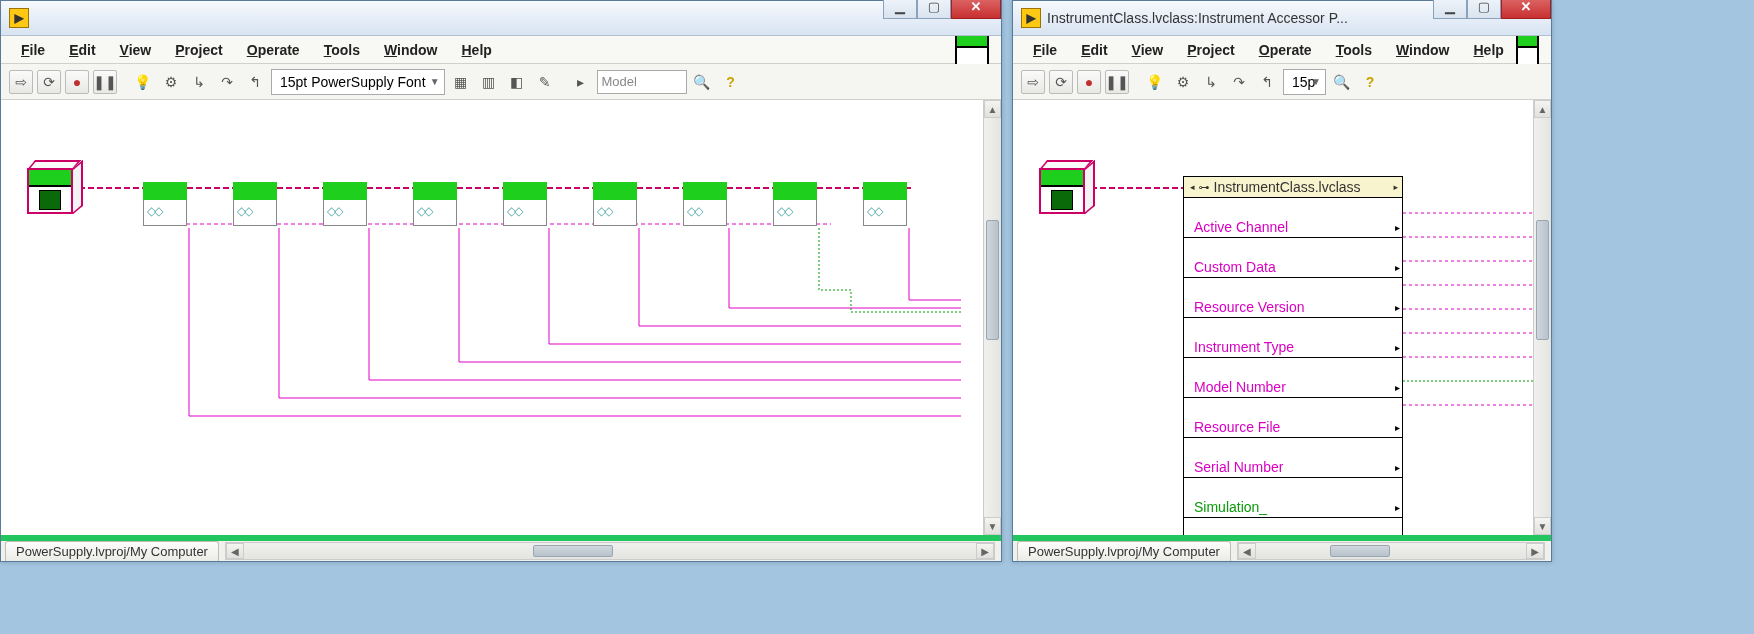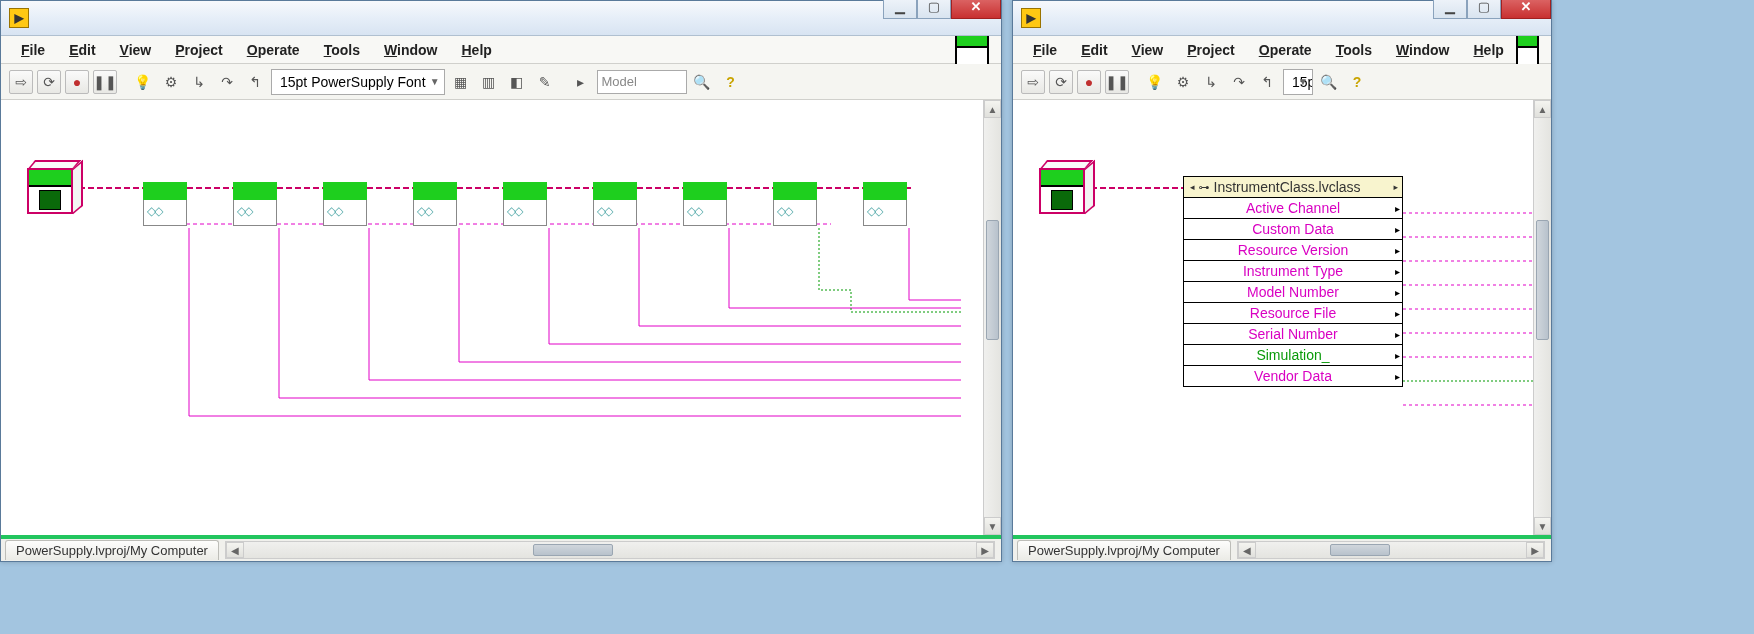--- a/index.html
+++ b/index.html
@@ -133,21 +133,21 @@
   height: 24px;
   border: 1px solid #aaa;
   background: #fff;
   padding: 0 4px;
   width: 90px;
   display: flex;
   align-items: center;
   font-size: 13px;
   color: #888;
 }
-.short-font { width: 30px; overflow:hidden; }
+.short-font { width: 43px; overflow:hidden; }
 
 .content {
   flex: 1;
   background: #fff;
   position: relative;
   overflow: hidden;
 }
 .vscroll {
   position: absolute; right: 0; top: 0; bottom: 0; width: 18px;
   background: linear-gradient(to right, #f0f0ee, #e4e4e0);
@@ -165,21 +165,21 @@
   font-size:10px; color:#666;
   background: linear-gradient(to bottom, #f4f4f0, #e0e0dc);
   border:1px solid #ccc;
 }
 .vscroll .arr.up { top:0; }
 .vscroll .arr.dn { bottom:0; }
 
 .status-bar {
   height: 26px;
   background: #f0f0ec;
-  border-top: 4px solid #22c55e;
+  border-top: 6px solid #22c55e;
   display: flex;
   align-items: center;
   font-size: 13px;
   color: #333;
 }
 .status-tab {
   padding: 2px 10px;
   border: 1px solid #bdbdb8;
   border-bottom: none;
   background: linear-gradient(to bottom, #fdfdfc, #ebebe6);
@@ -245,23 +245,24 @@
   gap: 4px;
   color: #333;
   position: relative;
 }
 .prop-hdr .chevL, .prop-hdr .chevR {
   font-size: 9px; color:#333;
 }
 .prop-row {
   padding: 2px 10px;
   border-bottom: 1px solid #000;
-  text-align: center;
+  text-align: left;
   color: #d900c2;
   position: relative;
+  margin-top: 19px;
 }
 .prop-row.green { color: #0a9a0a; }
 .prop-row .arrow {
   position: absolute; right: 2px; top: 50%; transform: translateY(-50%);
   font-size: 10px; color: #000;
 }
 .prop-row:last-child { border-bottom: none; }
 
 .wire { stroke:#e200c8; stroke-width:1; fill:none; }
 .wire.dash { stroke-dasharray: 3 3; }
@@ -417,20 +418,21 @@
       <div class="thumb"></div>
       <div class="arr r">▶</div>
     </div>
   </div>
 </div>
 
 <div class="window win-right">
 
   <div class="title-bar">
     <div class="app-icon">▶</div>
+    <div class="title-text">InstrumentClass.lvclass:Instrument Accessor P...</div>
     <div class="win-controls">
       <div class="win-btn min"></div>
       <div class="win-btn max"></div>
       <div class="win-btn close"></div>
     </div>
   </div>
 
   <div class="menu-bar">
     <div class="menu-item">File</div>
     <div class="menu-item">Edit</div>

